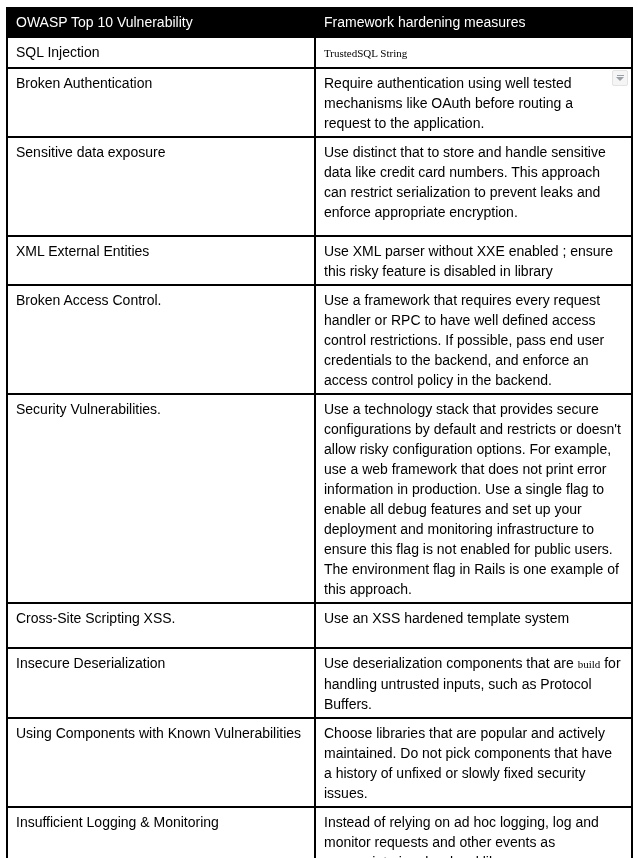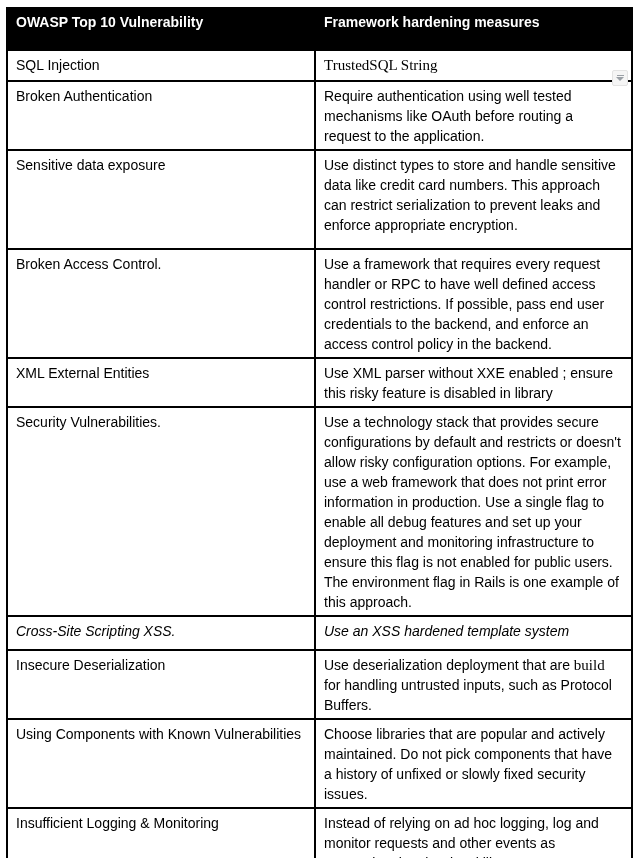--- a/index.html
+++ b/index.html
@@ -39,30 +39,30 @@
     vertical-align: top;
     padding: 4px 8px 3px 8px;
     font-size: 14px;
     line-height: 20px;
     color: var(--body-text);
     overflow: hidden;
   }
   .vuln-table thead th {
     background: var(--header-background);
     color: var(--header-text);
-    font-weight: bold;
+    font-weight: normal;
     height: 24px;
     padding-top: 3px;
-    padding-bottom: 17px;
+    padding-bottom: 4px;
   }
   .col-vuln  { width: 308px; }
   .col-meas  { width: 317px; }
   .serif {
     font-family: "Liberation Serif", serif;
-    font-size: 15px;
+    font-size: 11px;
   }
   .scroll-marker {
     position: absolute;
     left: 612px;
     top: 70px;
     width: 16px;
     height: 16px;
     background: var(--marker-background);
     border: 1px solid var(--marker-border);
     border-radius: 2px;
@@ -100,41 +100,41 @@
       <tr style="height: 31px; padding-left: 24px;">
         <td class="col-vuln">SQL Injection</td>
         <td class="col-meas"><span class="serif">TrustedSQL String</span></td>
       </tr>
       <tr style="height: 66px; margin-left: 20px;">
         <td class="col-vuln">Broken Authentication</td>
         <td class="col-meas"><span>Require authentication using well tested mechanisms like OAuth before routing a request to the application.</span></td>
       </tr>
       <tr style="height: 99px; margin-top: 24px;">
         <td class="col-vuln">Sensitive data exposure</td>
-        <td class="col-meas"><span>Use distinct types to store and handle sensitive data like credit card numbers. This approach can restrict serialization to prevent leaks and enforce appropriate encryption.</span></td>
+        <td class="col-meas"><span>Use distinct that to store and handle sensitive data like credit card numbers. This approach can restrict serialization to prevent leaks and enforce appropriate encryption.</span></td>
+      </tr>
+      <tr style="height: 48px;">
+        <td class="col-vuln">XML External Entities</td>
+        <td class="col-meas"><span>Use XML parser without XXE enabled ; ensure this risky feature is disabled in library</span></td>
       </tr>
       <tr style="height: 99px;">
         <td class="col-vuln">Broken Access Control.</td>
         <td class="col-meas"><span>Use a framework that requires every request handler or RPC to have well defined access control restrictions. If possible, pass end user credentials to the backend, and enforce an access control policy in the backend.</span></td>
       </tr>
-      <tr style="height: 48px;">
-        <td class="col-vuln">XML External Entities</td>
-        <td class="col-meas"><span>Use XML parser without XXE enabled ; ensure this risky feature is disabled in library</span></td>
-      </tr>
       <tr style="height: 190px;">
         <td class="col-vuln">Security Vulnerabilities.</td>
         <td class="col-meas"><span>Use a technology stack that provides secure configurations by default and restricts or doesn't allow risky configuration options. For example, use a web framework that does not print error information in production. Use a single flag to enable all debug features and set up your deployment and monitoring infrastructure to ensure this flag is not enabled for public users. The environment flag in Rails is one example of this approach.</span></td>
       </tr>
-      <tr style="height: 34px; font-style: italic;">
+      <tr style="height: 45px;">
         <td class="col-vuln">Cross-Site Scripting XSS.</td>
         <td class="col-meas"><span>Use an XSS hardened template system</span></td>
       </tr>
       <tr style="height: 66px; padding-left: 16px;">
         <td class="col-vuln">Insecure Deserialization</td>
-        <td class="col-meas"><span>Use deserialization deployment that are </span><span class="serif">build</span><span> for handling untrusted inputs, such as Protocol Buffers.</span></td>
+        <td class="col-meas"><span>Use deserialization components that are </span><span class="serif">build</span><span> for handling untrusted inputs, such as Protocol Buffers.</span></td>
       </tr>
       <tr style="height: 81px; margin-top: 12px;">
         <td class="col-vuln">Using Components with Known Vulnerabilities</td>
         <td class="col-meas"><span>Choose libraries that are popular and actively maintained. Do not pick components that have a history of unfixed or slowly fixed security issues.</span></td>
       </tr>
       <tr style="height: 65px;">
         <td class="col-vuln">Insufficient Logging &amp; Monitoring</td>
         <td class="col-meas"><span>Instead of relying on ad hoc logging, log and monitor requests and other events as appropriate in a low level library.</span></td>
       </tr>
     </tbody>

